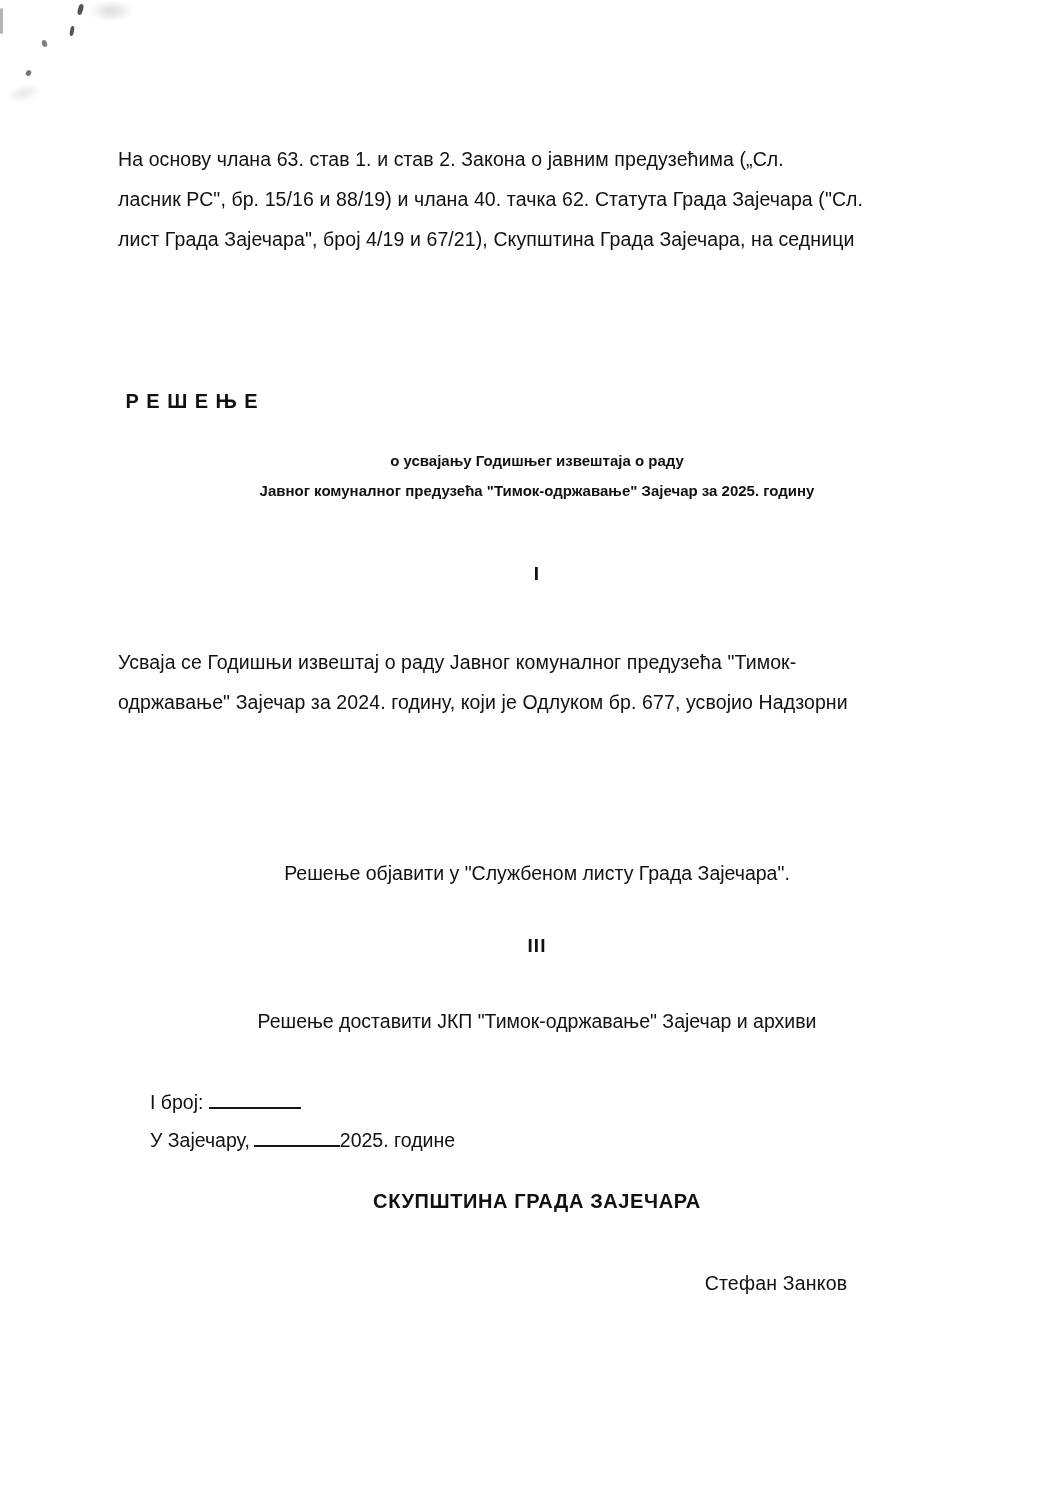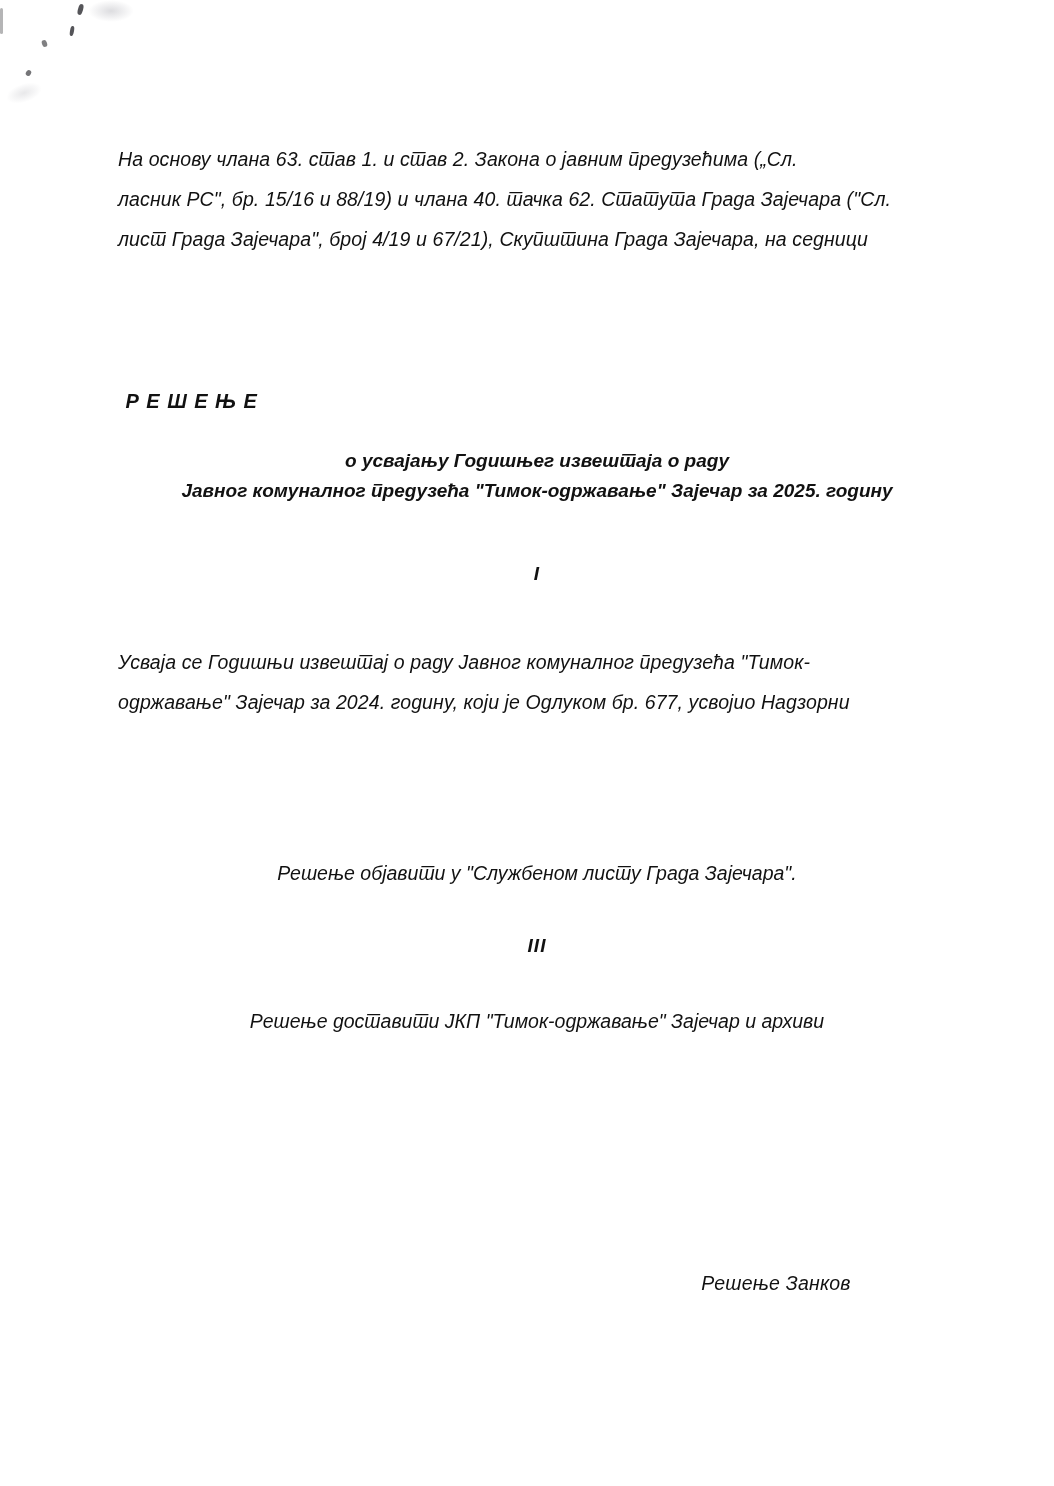--- a/index.html
+++ b/index.html
@@ -49,21 +49,20 @@
     transform: rotate(-18deg);
   }
 
   
   .page {
     position: absolute;
     left: 118px;
     top: 0;
     width: 838px;   
     height: 1486px;
-    font-style: italic;
   }
 
   .para {
     font-size: 19.5px;
     line-height: 40px;
     text-align: justify;
     text-justify: inter-word;
     letter-spacing: .1px;
   }
 
@@ -82,21 +81,21 @@
     font-weight: bold;
     letter-spacing: 7.5px;
     text-indent: 7.5px;
   }
   .doc-subtitle {
     position: absolute;
     top: 446px;
     left: 0;
     width: 838px;
     text-align: center;
-    font-size: 19px;
+    font-size: 15px;
     font-weight: bold;
     line-height: 30px;
   }
   .doc-subtitle .sub-line2 { white-space: nowrap; }
 
   
   .roman {
     position: absolute;
     left: 0;
     width: 838px;
@@ -203,19 +202,24 @@
   <div class="block-section-1 para">
     <div>Усваја се Годишњи извештај о раду Јавног комуналног предузећа "Тимок-</div>
     <div>одржавање" Зајечар за 2024. годину, који је Одлуком бр. 677, усвојио Надзорни</div>
   </div>
 
   <div class="centered-line line-section-2">Решење објавити у "Службеном листу Града Зајечара".</div>
 
   <div class="roman roman-3">III</div>
   <div class="centered-line line-section-3">Решење доставити ЈКП "Тимок-одржавање" Зајечар  и архиви</div>
 
-
+  <div class="footer-ref">
+    <div><span>I број:</span><span class="blank blank-num"></span></div>
+    <div><span>У Зајечару,</span><span class="blank blank-date"></span><span>2025. године</span></div>
+  </div>
+
+  <div class="assembly-name">СКУПШТИНА ГРАДА ЗАЈЕЧАРА</div>
 
   <div class="signature-block">
-    <div class="sign-name">Решење Занков</div>
+    <div class="sign-name">Стефан Занков</div>
   </div>
 
 </div>
 
 </body></html>

